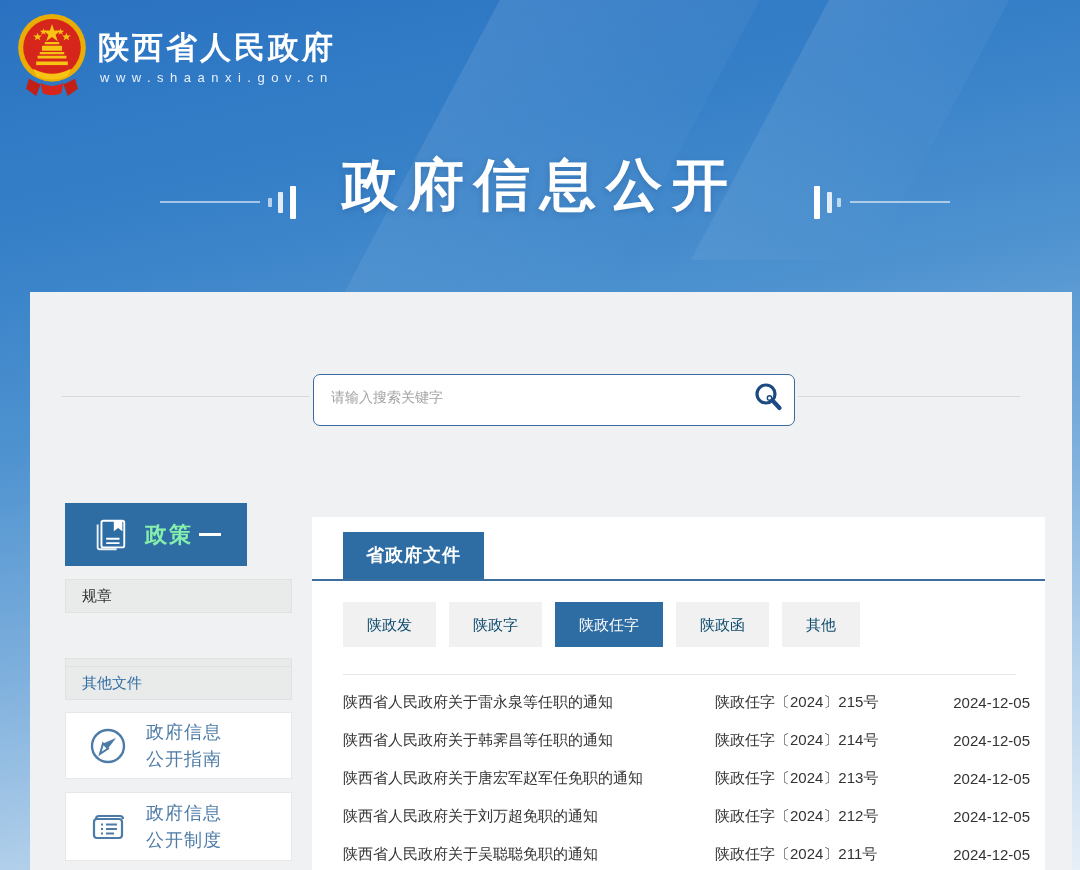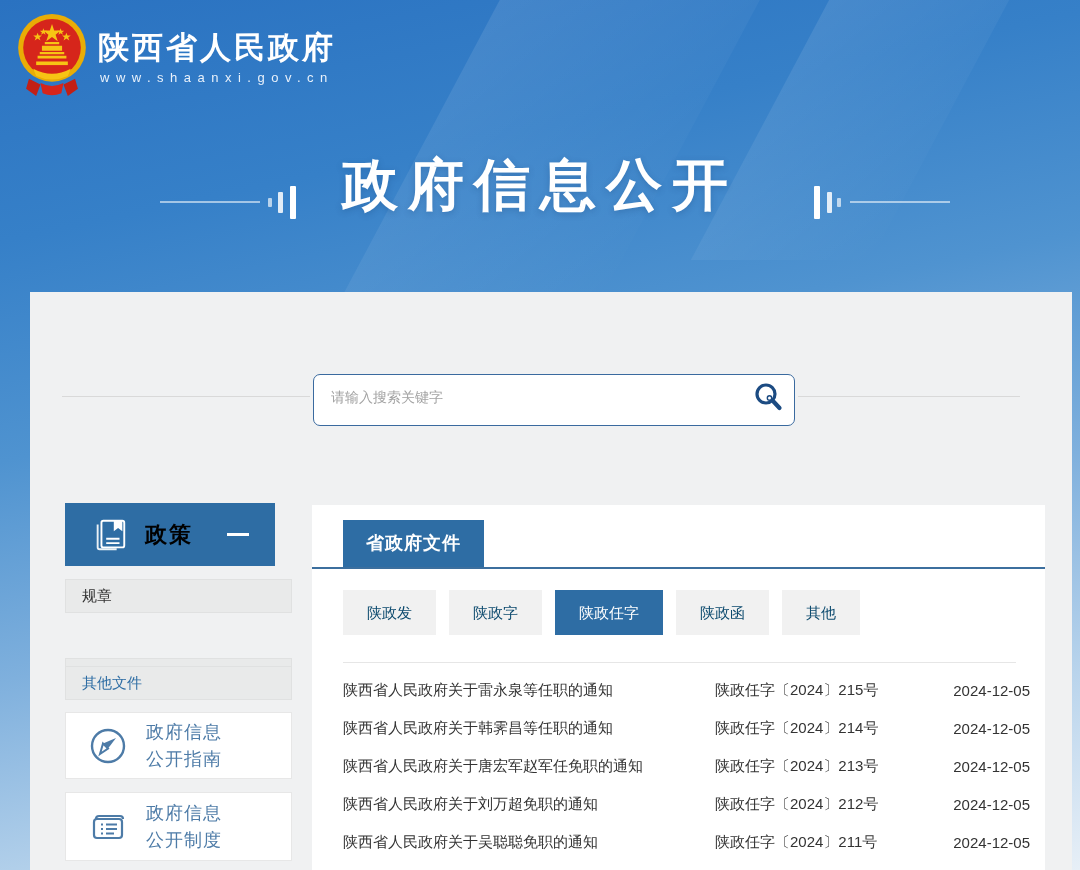--- a/index.html
+++ b/index.html
@@ -42,37 +42,37 @@
   .search-box { position:absolute; left:313px; top:374px; width:482px; height:52px;
                 background:#fff; border:1px solid #3a6a9f; border-radius:7px; }
   .search-input { position:absolute; left:0; top:0; width:420px; height:43px; border:none; outline:none;
                   background:transparent; padding:0 0 0 17px; font-size:14px; color:#333;
                   font-family:"Liberation Sans","DejaVu Sans",sans-serif; }
   .search-input::placeholder { color:#a3a3a3; }
   .search-btn { position:absolute; right:10px; top:6px; width:32px; height:32px; border:none;
                 background:transparent; cursor:pointer; }
 
   
-  .policy-header { position:absolute; left:65px; top:503px; width:210px; height:63px;
-                   background:#2e6da4; color:#000000; display:flex; align-items:center; cursor:pointer; }
+  .policy-header { position:absolute; left:65px; top:503px; width:182px; height:63px;
+                   background:#2e6da4; color:#86efac; display:flex; align-items:center; cursor:pointer; }
   .policy-header .p-icon { margin-left:26px; width:38px; height:38px; }
   .policy-header .p-label { font-size:22px; font-weight:bold; letter-spacing:2px; margin-left:16px; }
   .policy-header .p-minus { position:absolute; right:26px; top:30px; width:22px; height:3px; background:#fff; }
   .side-item { position:absolute; left:65px; width:227px; height:34px; background:#e9eaea;
                border:1px solid #e0e1e1; font-size:15px; color:#333; line-height:32px;
                padding-left:16px; cursor:pointer; }
   .si-1 { top:579px; } .si-2 { top:622px;margin-top:36px; } .si-3 { top:666px; color:#2e6da4; }
   .side-card { position:absolute; left:65px; width:227px; background:#ffffff; border:1px solid #e7e7e7;
                display:flex; align-items:center; cursor:pointer; }
   .sc-1 { top:712px; height:67px; } .sc-2 { top:792px; height:69px; }
   .side-card .c-icon { margin-left:22px; width:40px; height:40px; flex:0 0 40px; }
   .side-card .c-label { margin-left:18px; font-size:18px; color:#4d7ba7; line-height:1.45; letter-spacing:1px; }
 
   
-  .content { position:absolute; left:312px; top:505px; width:733px; bottom:0; background:#ffffff; }
+  .content { position:absolute; left:312px; top:517px; width:733px; bottom:0; background:#ffffff; }
   .main-tab { position:absolute; left:31px; top:15px; height:47px; line-height:47px; padding:0 23px;
               background:#2e6da4; color:#fff; font-size:18px; font-weight:bold; letter-spacing:1px; cursor:pointer; }
   .tab-underline { position:absolute; left:0; top:62px; width:100%; height:2px; background:#3c6f9e; }
   .subtabs { position:absolute; left:31px; top:85px; display:flex; gap:13px; }
   .subtab { height:45px; line-height:45px; padding:0 24px; background:#f1f1f1; font-size:15px;
             color:#0c4a6e; cursor:pointer; white-space:nowrap; }
   .subtab.active { background:#2e6da4; color:#fff; }
   .rows-sep { position:absolute; left:31px; top:157px; width:673px; height:1px; background:#e6e6e6; }
   .doc-rows { position:absolute; left:31px; top:166px; width:687px; }
   .doc-row { display:flex; height:38px; align-items:center; font-size:15px; color:#333; cursor:pointer; }

